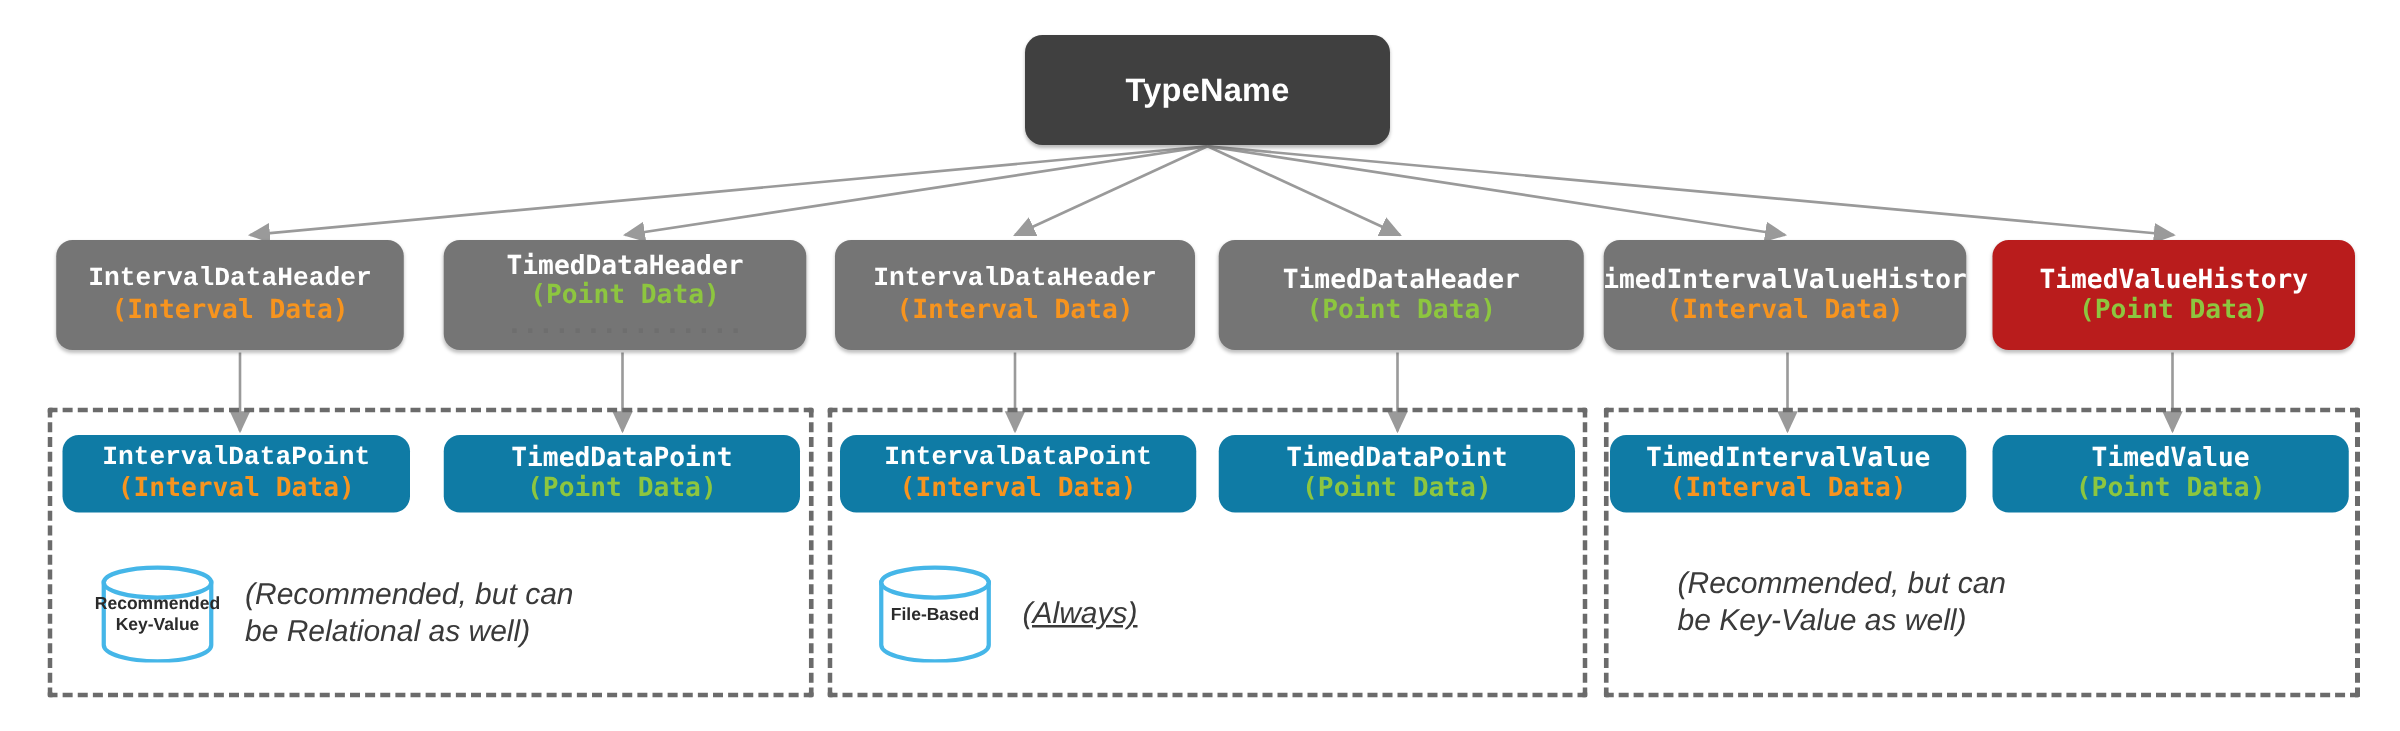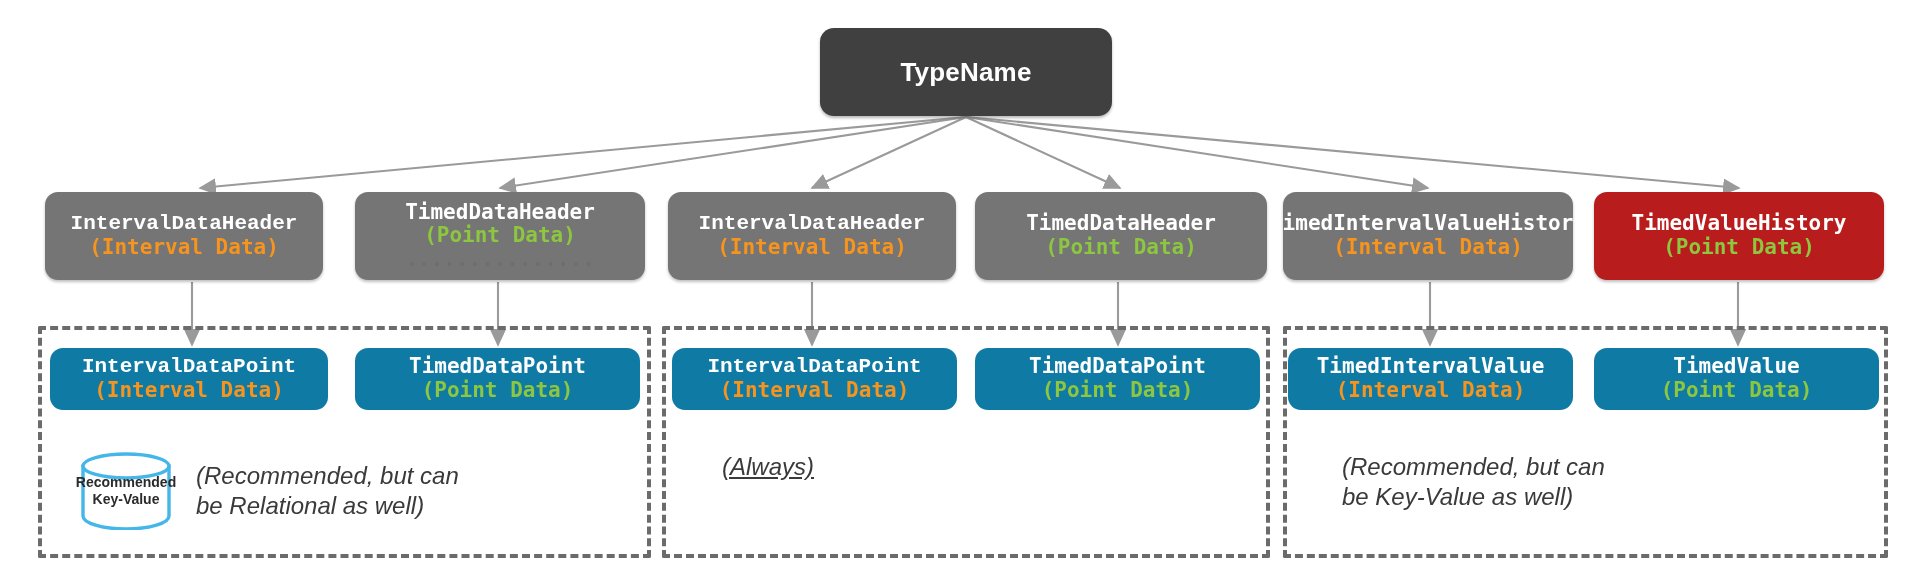--- a/index.html
+++ b/index.html
@@ -277,20 +277,29 @@
           </svg>
           <div class="cyl-label">
             <span>Recommended</span>
             <span>Key-Value</span>
           </div>
         </div>
         <div class="storage-note" style="color: rgb(58, 58, 58);">(Recommended, but can
 be Relational as well)</div>
       </div>
       <div class="storage" style="left: 700px; top: 452px;">
+        <div class="cyl">
+          <svg width="96" height="78" viewBox="0 0 96 78" xmlns="http://www.w3.org/2000/svg">
+            <path d="M5,14 L5,64 A43,13 0 0,0 91,64 L91,14 Z" fill="#ffffff" stroke="#45b6e8" stroke-width="3.4"></path>
+            <ellipse cx="48" cy="14" rx="43" ry="12" fill="#ffffff" stroke="#45b6e8" stroke-width="3.4"></ellipse>
+          </svg>
+          <div class="cyl-label">
+            <span>File-Based</span>
+          </div>
+        </div>
         <div class="storage-note" style="color: rgb(58, 58, 58); text-decoration: underline;">(Always)</div>
       </div>
       <div class="storage" style="left: 1320px; top: 452px;">
         <div class="storage-note" style="color: rgb(58, 58, 58);">(Recommended, but can
 be Key-Value as well)</div>
       </div>
     </div>
 
 </div>
 

